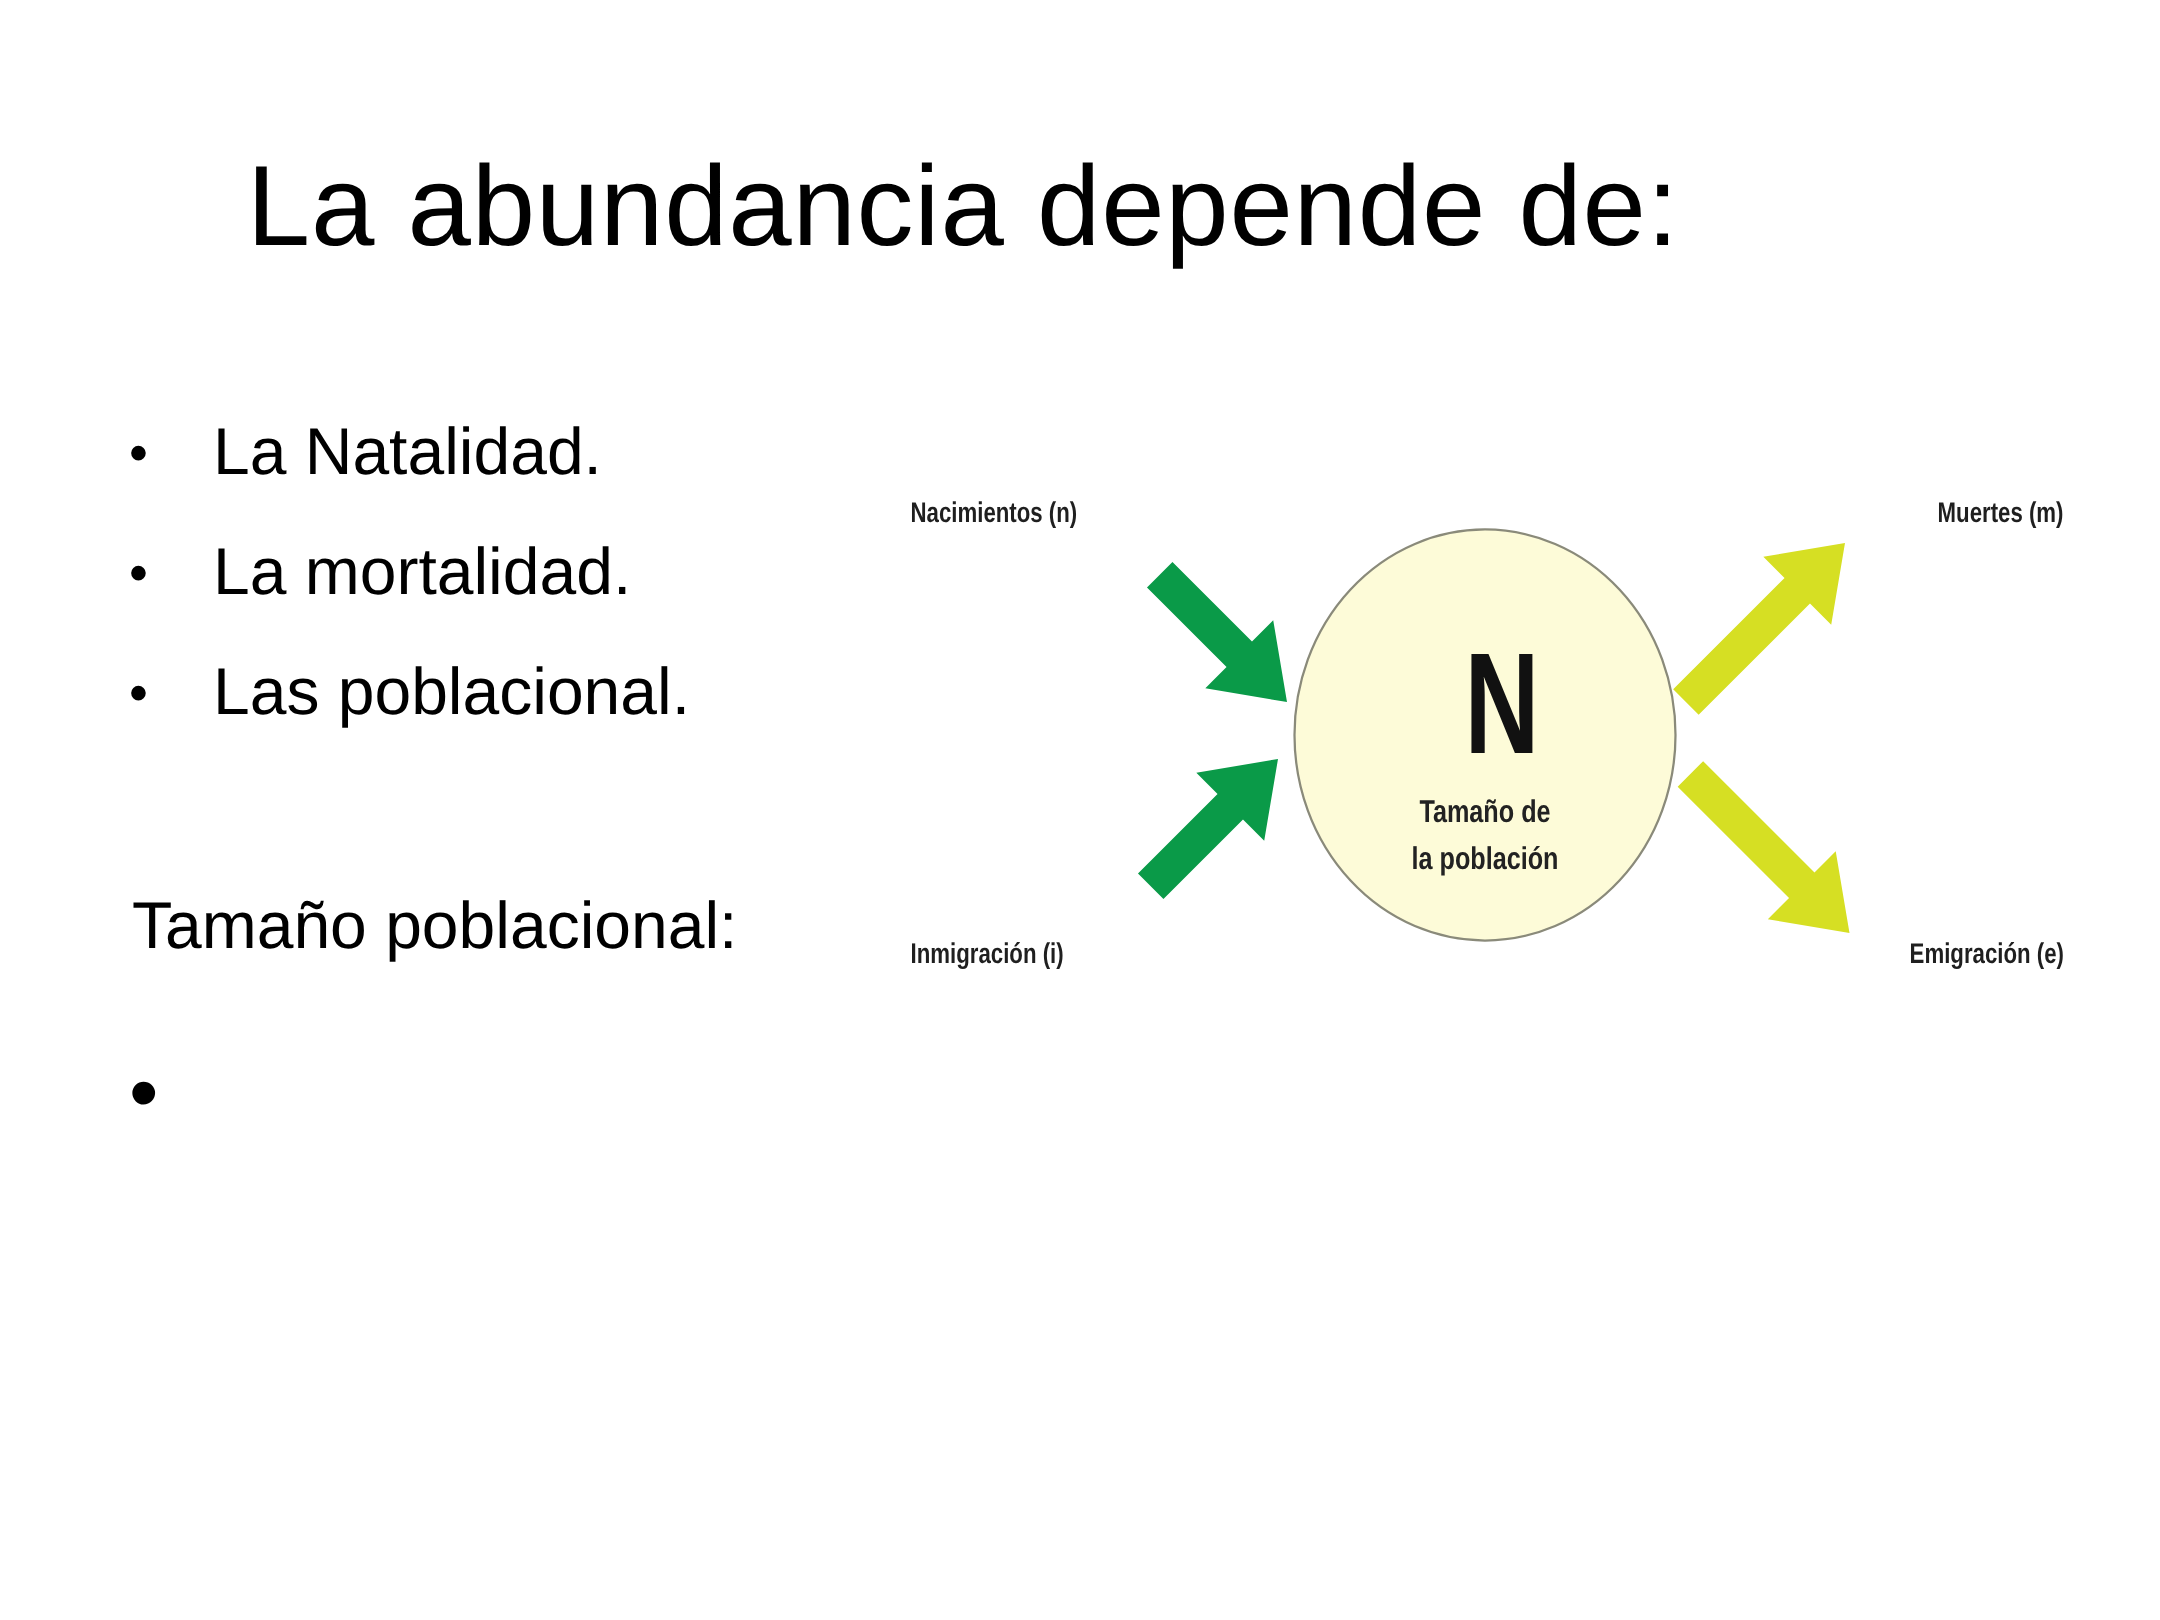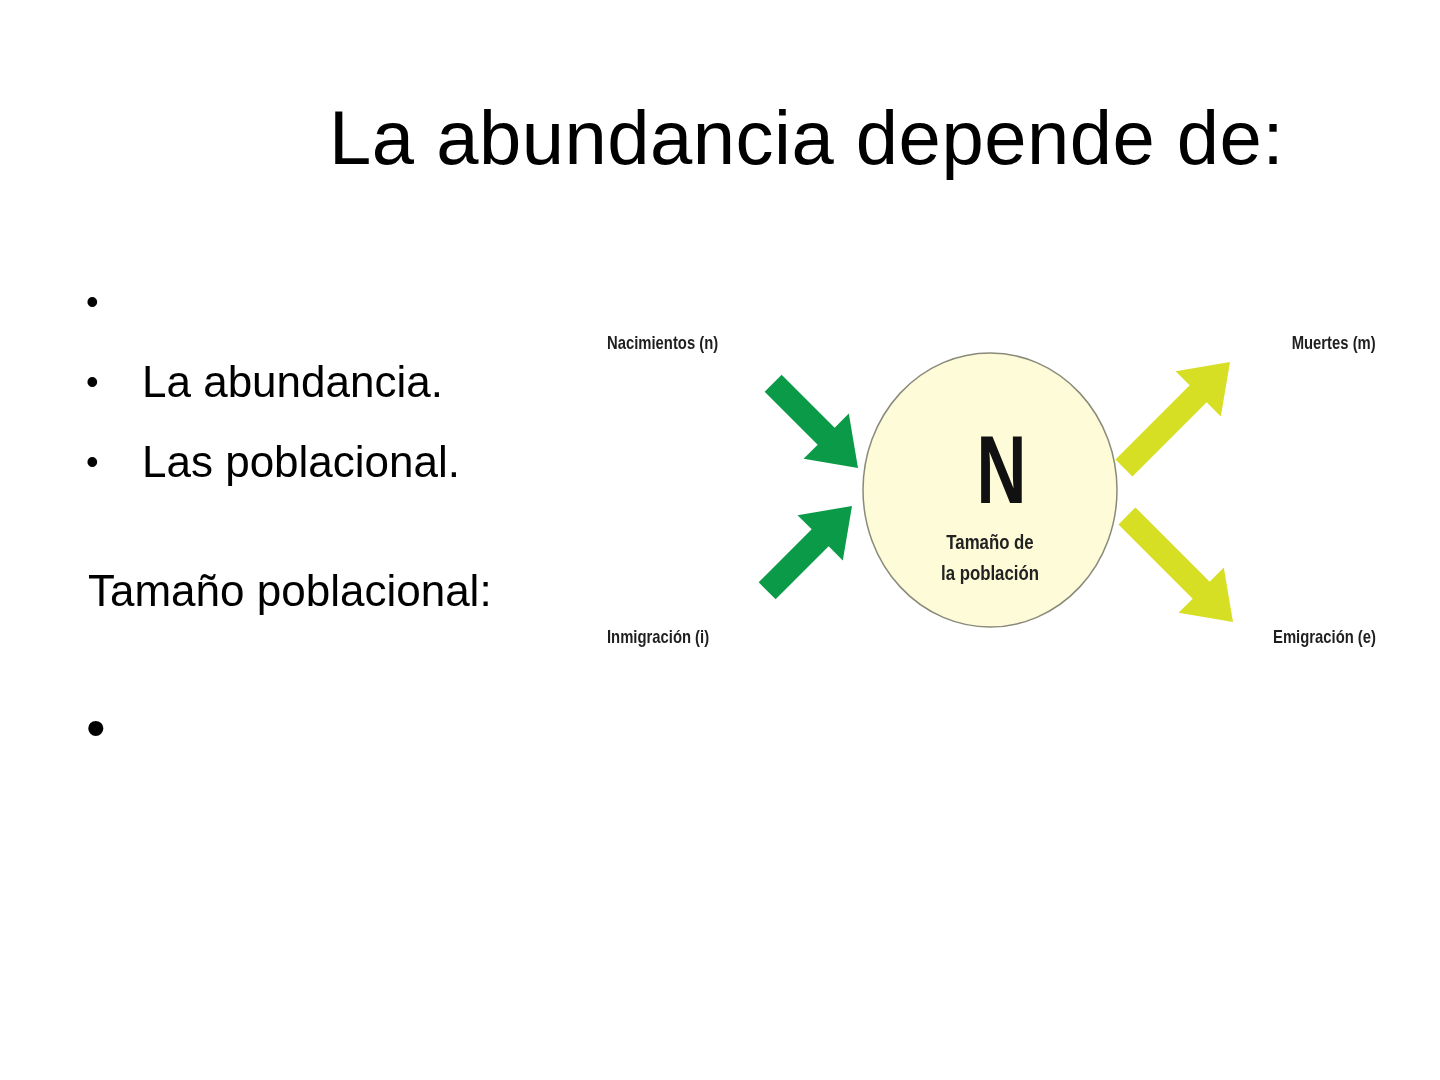--- a/index.html
+++ b/index.html
@@ -13,21 +13,21 @@
       position: relative;
       overflow: hidden;
       font-family: "Liberation Sans", "DejaVu Sans", sans-serif;
       color: #000000;
     }
     .slide-title {
       position: absolute;
       left: 0;
       top: 88px;
       width: 1284px;
-      text-align: right;
+      text-align: center;
       font-size: 76px;
       line-height: 100px;
       font-weight: normal;
       letter-spacing: 0.5px;
     }
     .bullet-list {
       position: absolute;
       left: 86px;
       top: 262px;
       margin: 0;
@@ -41,21 +41,21 @@
       font-size: 44px;
     }
     .bullet-dot {
       display: inline-block;
       width: 56px;
       font-size: 36px;
     }
     .subheading {
       position: absolute;
       left: 88px;
-      top: 561px;
+      top: 588px;
       font-size: 44px;
       line-height: 60px;
     }
     .formula {
       position: absolute;
       left: 86px;
       top: 680px;
       display: flex;
       align-items: center;
       font-size: 74px;
@@ -116,24 +116,25 @@
     }
   </style>
 </head>
 <body>
 
 <div class="slide-title">La abundancia depende de:</div>
 
 <ul class="bullet-list">
   <li class="bullet-item">
     <span class="bullet-dot">•</span>
+    <span>La Natalidad.</span>
   </li>
   <li class="bullet-item">
     <span class="bullet-dot">•</span>
-    <span>La abundancia.</span>
+    <span>La mortalidad.</span>
   </li>
   <li class="bullet-item">
     <span class="bullet-dot">•</span>
     <span>Las poblacional.</span>
   </li>
 </ul>
 
 <div class="subheading">Tamaño poblacional:</div>
 
 <div class="formula">

